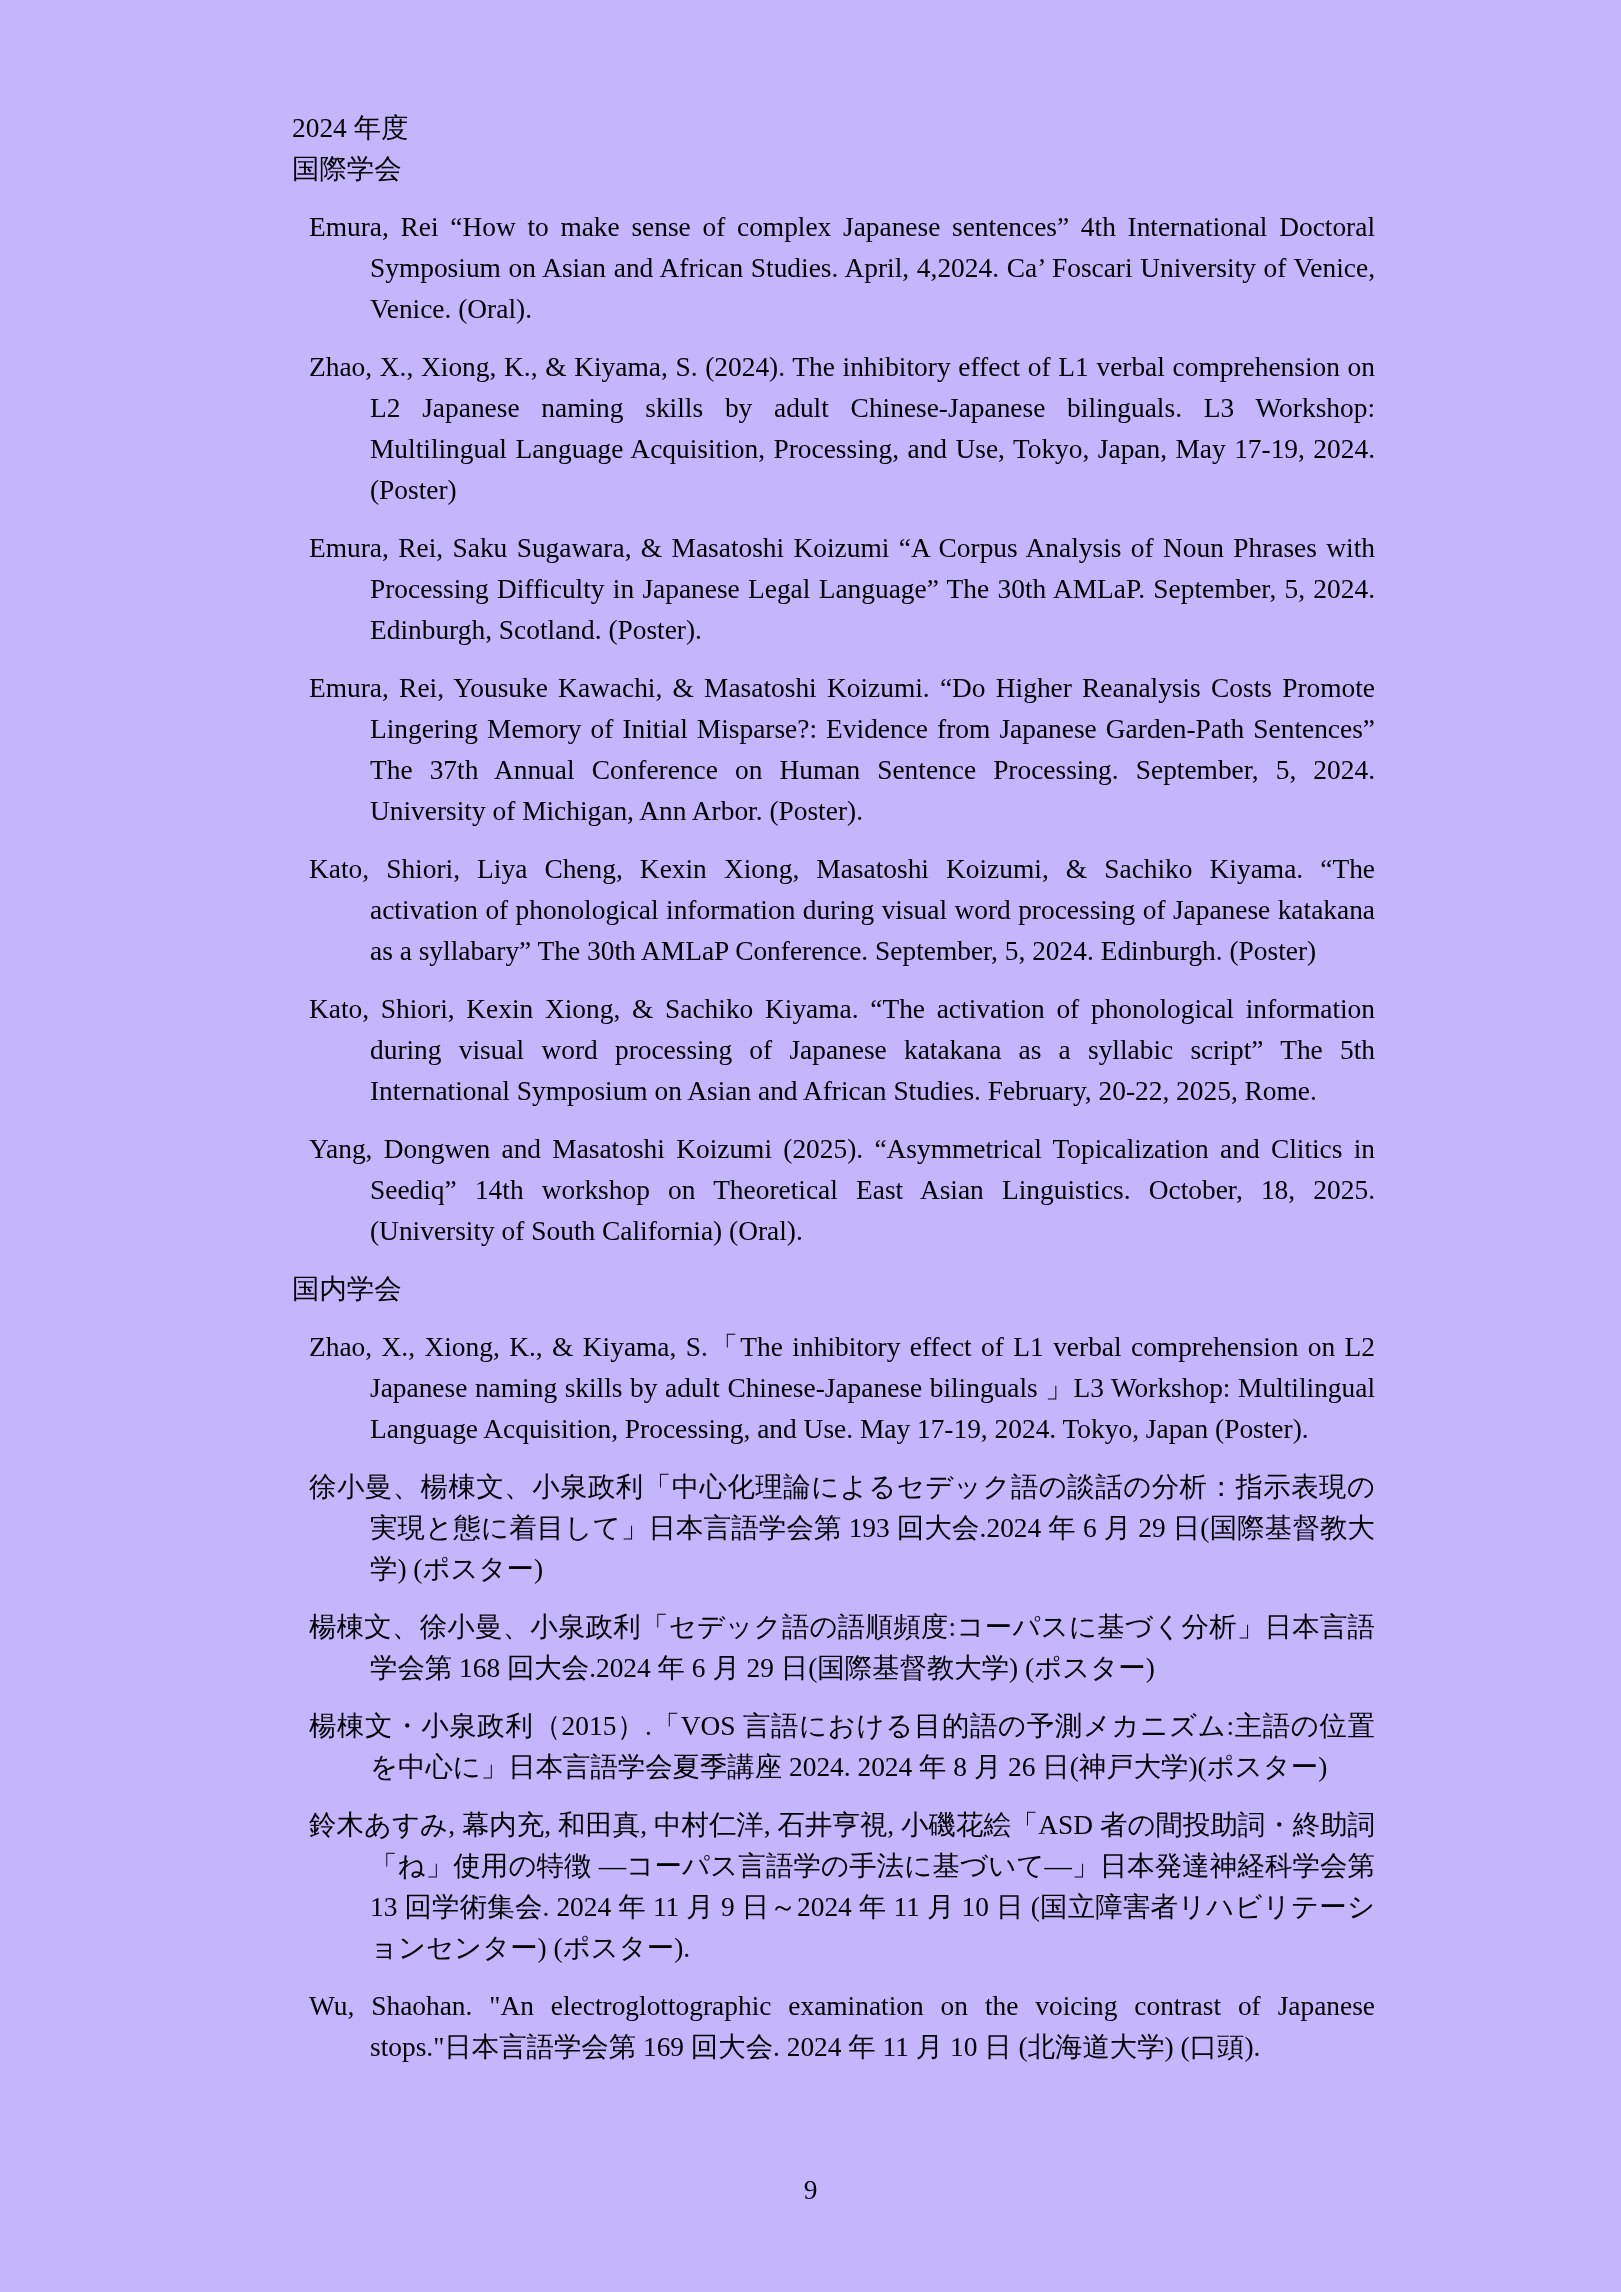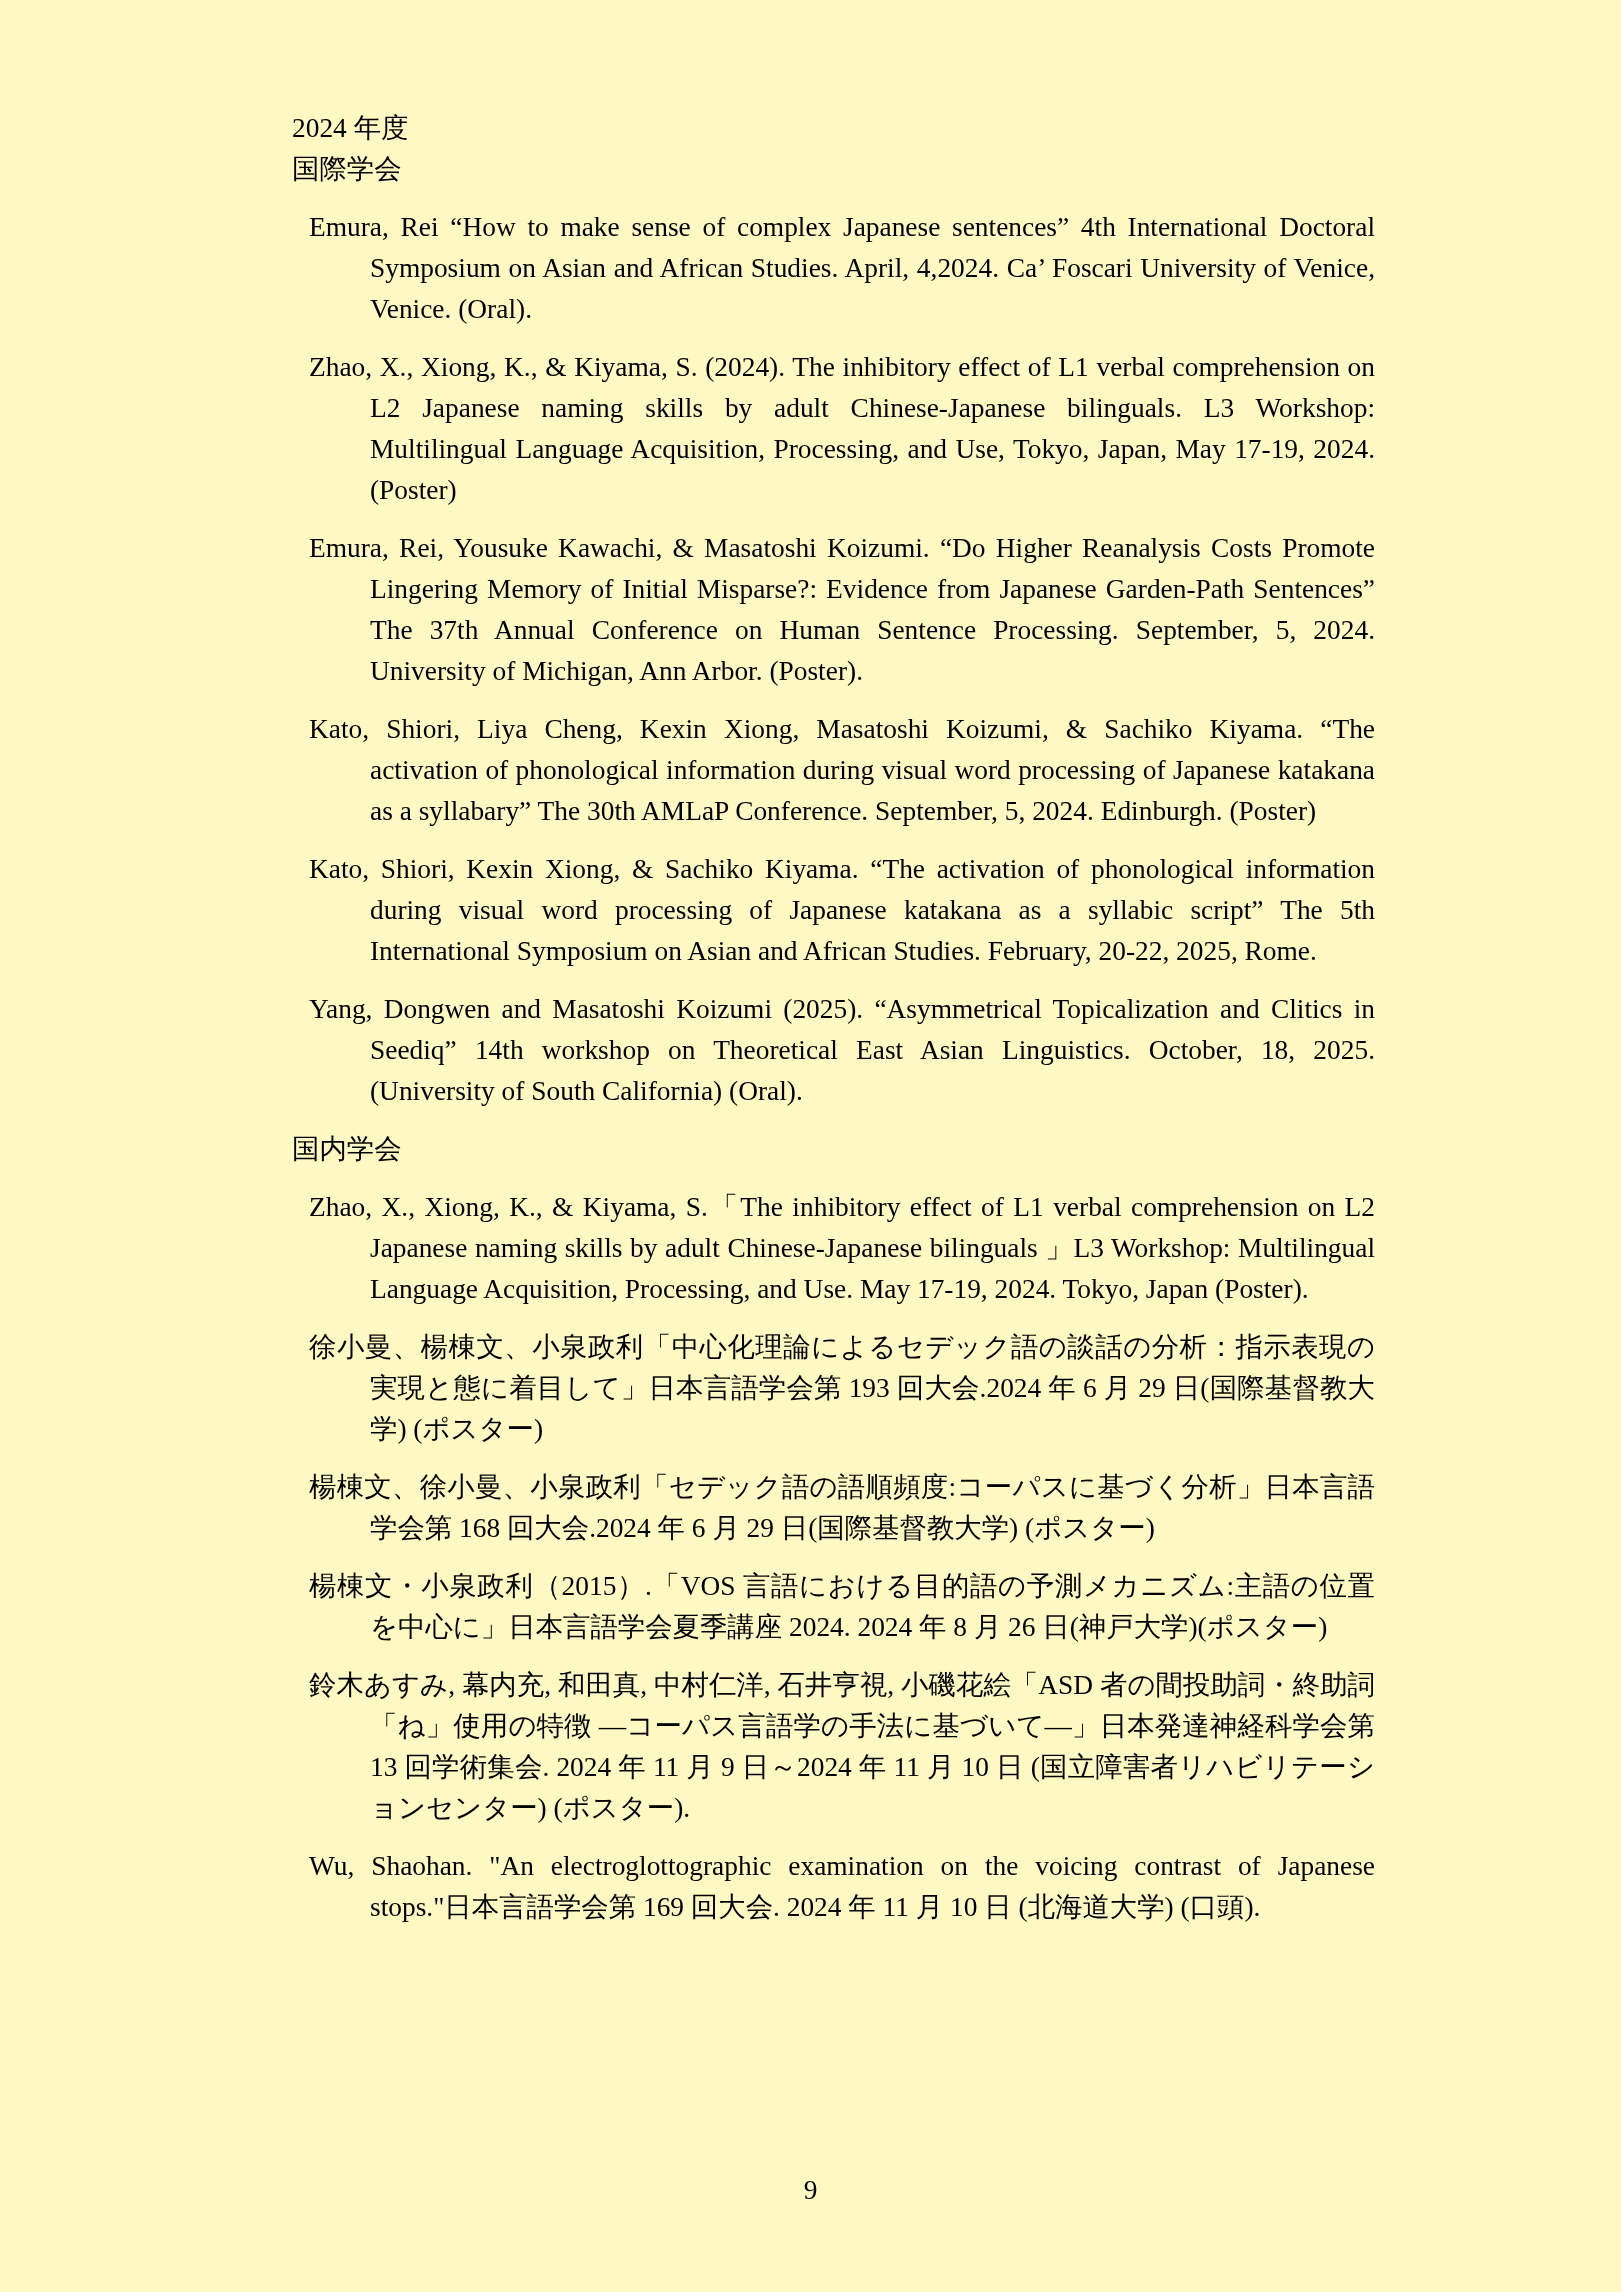--- a/index.html
+++ b/index.html
@@ -4,21 +4,21 @@
 <style>
   html, body {
     margin: 0;
     padding: 0;
     background: #ffffff;
   }
   .page {
     position: relative;
     width: 1621px;
     height: 2293px;
-    background: #fef9c3;
+    background: #c4b5fd;
     color: #000000;
     font-family: "Liberation Serif", "DejaVu Serif", serif;
     font-size: 27.4px;
     line-height: 41px;
     overflow: hidden;
   }
   .content {
     position: absolute;
     left: 292px;
     top: 108px;
@@ -47,20 +47,21 @@
 
 <div class="page">
   <div class="content">
 
     <p class="heading">2024 年度</p>
 
     <p class="heading">国際学会</p>
 
     <p class="entry">Emura, Rei “How to make sense of complex Japanese sentences” 4th International Doctoral Symposium on Asian and African Studies. April, 4,2024. Ca’ Foscari University of Venice, Venice.  (Oral).</p>
     <p class="entry">Zhao, X., Xiong, K., &amp; Kiyama, S. (2024). The inhibitory effect of L1 verbal comprehension on L2 Japanese naming skills by adult Chinese-Japanese bilinguals. L3 Workshop: Multilingual Language Acquisition, Processing, and Use, Tokyo, Japan, May 17-19, 2024. (Poster)</p>
+    <p class="entry">Emura, Rei, Saku Sugawara, &amp; Masatoshi Koizumi “A Corpus Analysis of Noun Phrases with Processing Difficulty in Japanese Legal Language” The 30th AMLaP. September, 5, 2024. Edinburgh, Scotland. (Poster).</p>
     <p class="entry">Emura, Rei, Yousuke Kawachi, &amp; Masatoshi Koizumi. “Do Higher Reanalysis Costs Promote Lingering Memory of Initial Misparse?: Evidence from Japanese Garden-Path Sentences” The 37th Annual Conference on Human Sentence Processing. September, 5, 2024. University of Michigan, Ann Arbor. (Poster).</p>
     <p class="entry">Kato, Shiori, Liya Cheng, Kexin Xiong, Masatoshi Koizumi, &amp; Sachiko Kiyama. “The activation of phonological information during visual word processing of Japanese katakana as a syllabary” The 30th AMLaP Conference. September, 5, 2024. Edinburgh. (Poster)</p>
     <p class="entry">Kato, Shiori, Kexin Xiong, &amp; Sachiko Kiyama. “The activation of phonological information during visual word processing of Japanese katakana as a syllabic script” The 5th International Symposium on Asian and African Studies. February, 20-22, 2025, Rome.</p>
     <p class="entry">Yang, Dongwen and Masatoshi Koizumi (2025). “Asymmetrical Topicalization and Clitics in Seediq” 14th workshop on Theoretical East Asian Linguistics. October, 18, 2025. (University of South California) (Oral).</p>
 
     <p class="heading">国内学会</p>
 
     <p class="entry">Zhao, X., Xiong, K., &amp; Kiyama, S.「The inhibitory effect of L1 verbal comprehension on L2 Japanese naming skills by adult Chinese-Japanese bilinguals 」L3 Workshop: Multilingual Language Acquisition, Processing, and Use. May 17-19, 2024. Tokyo, Japan (Poster).</p>
     <p class="entry">徐小曼、楊棟文、小泉政利「中心化理論によるセデック語の談話の分析：指示表現の実現と態に着目して」日本言語学会第 193 回大会.2024 年 6 月 29 日(国際基督教大学) (ポスター)</p>
     <p class="entry">楊棟文、徐小曼、小泉政利「セデック語の語順頻度:コーパスに基づく分析」日本言語学会第 168 回大会.2024 年 6 月 29 日(国際基督教大学) (ポスター)</p>

